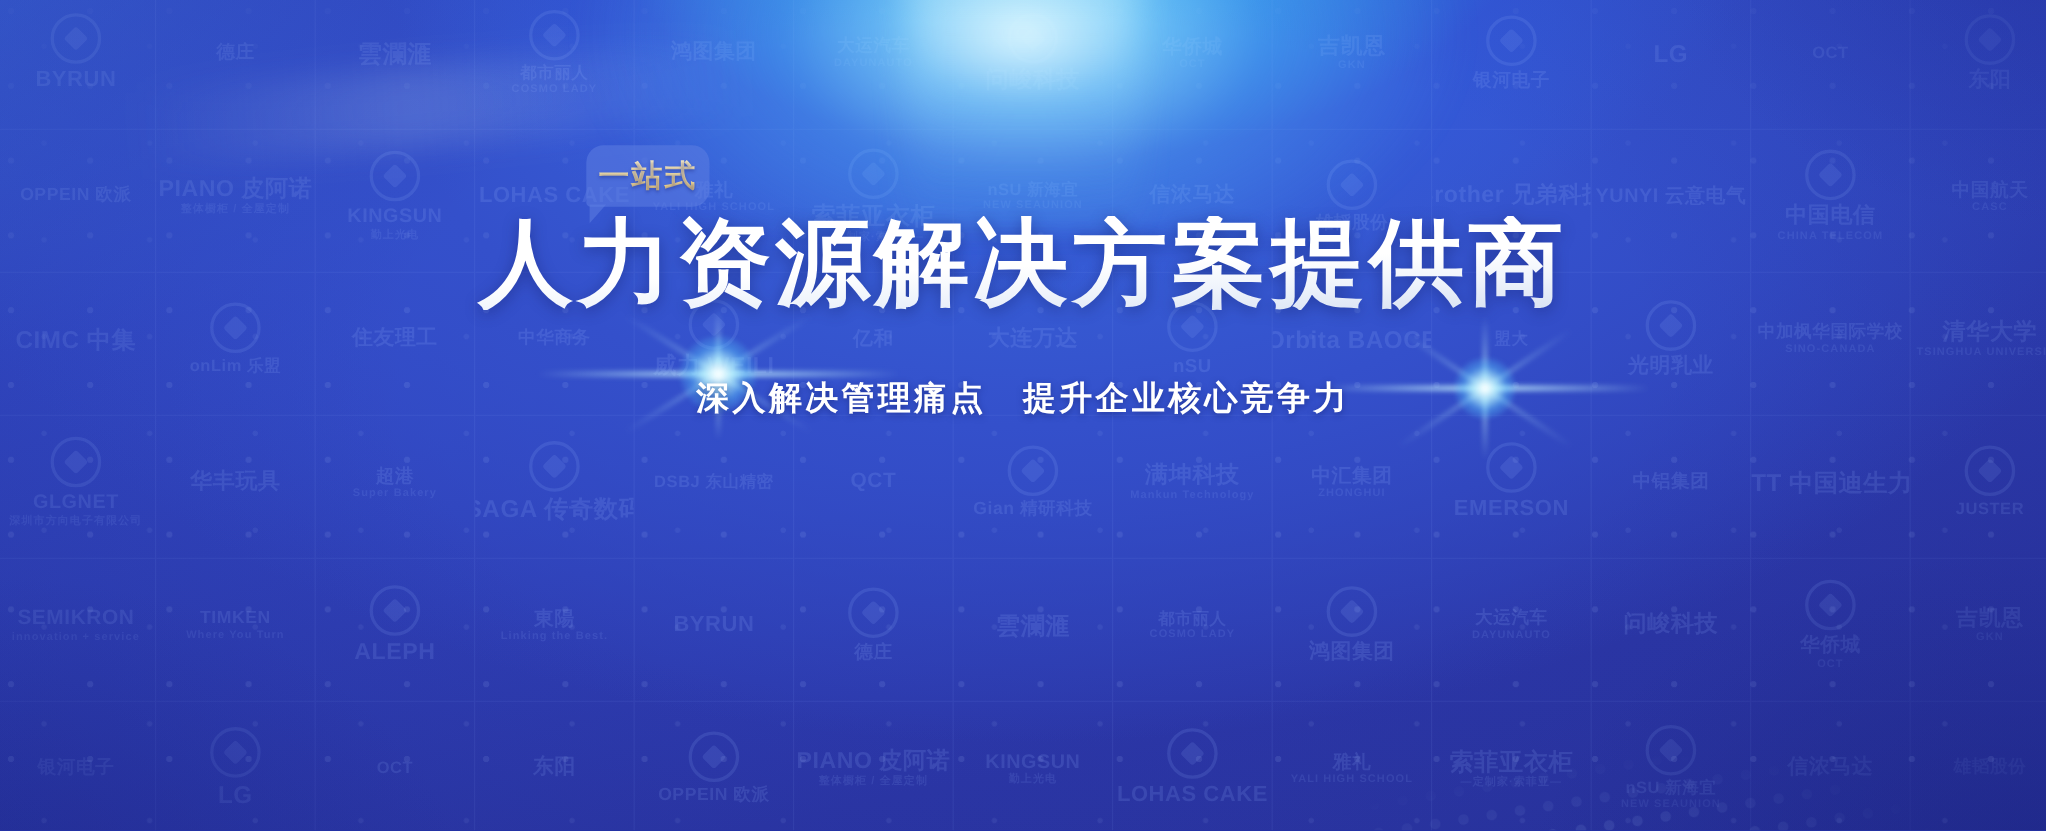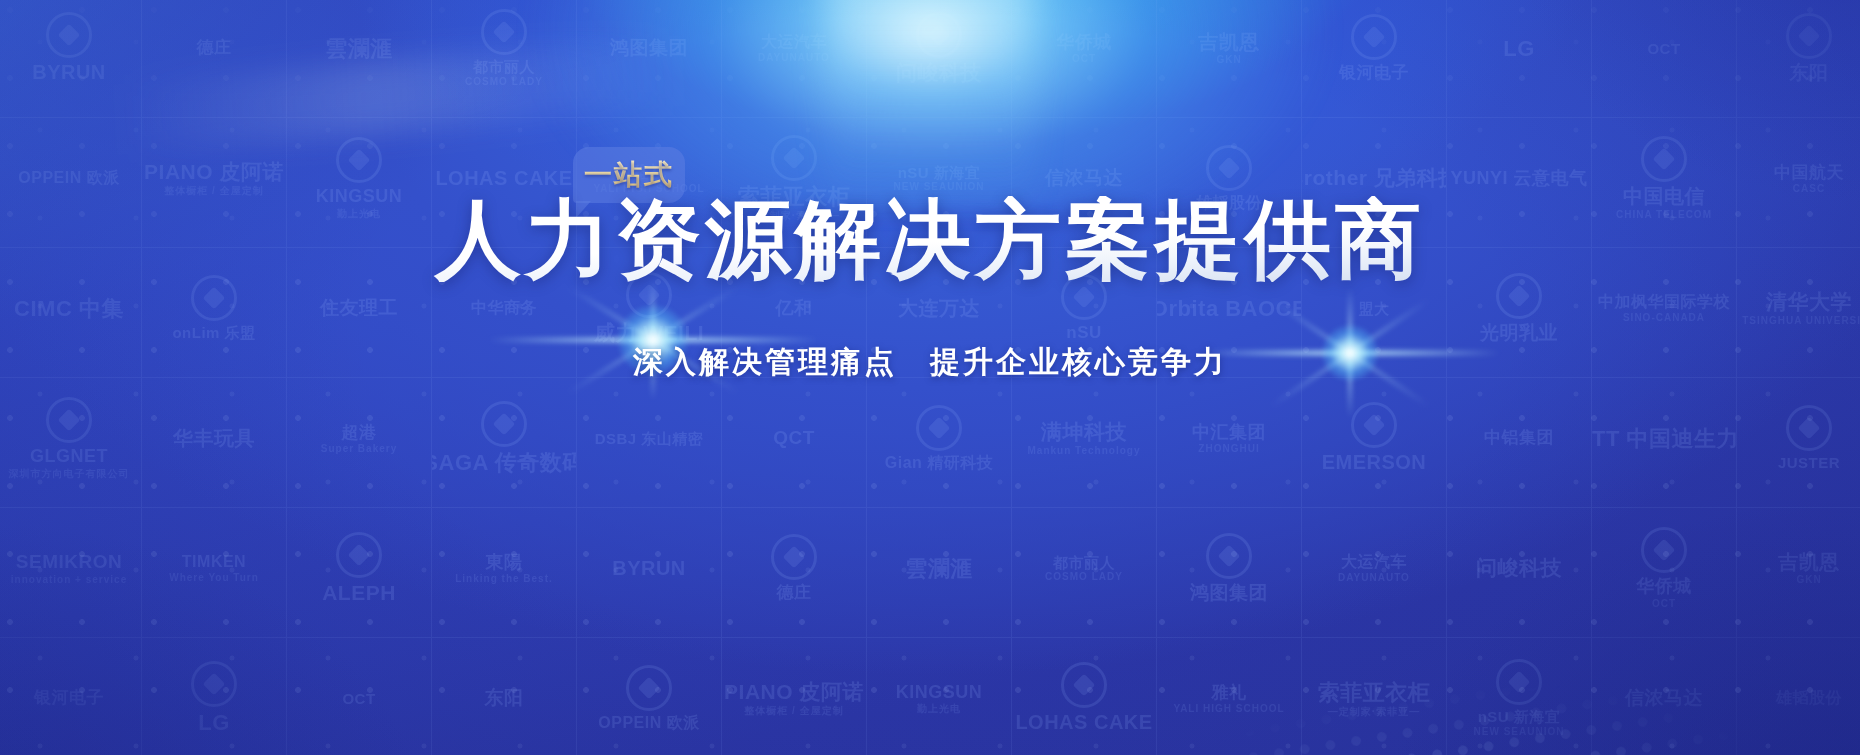--- a/index.html
+++ b/index.html
@@ -173,25 +173,25 @@
 
   
   .hero{
     position:absolute;
     left:0; right:0; top:0;
     height:100%;
   }
 
   .badge{
     position:absolute;
-    left:533px; top:147px;
+    left:533px; top:132px;
     width:112px; height:56px;
     background:rgba(93,126,226,.55);
     border-radius:16px 16px 16px 4px;
-    display:flex; align-items:center; justify-content:center;margin-left:40px;
+    display:flex; align-items:center; justify-content:center;
   }
   .badge::after{
     content:"";
     position:absolute;
     left:3px; bottom:-15px;
     width:0; height:0;
     border-left:15px solid rgba(93,126,226,.55);
     border-bottom:17px solid transparent;
   }
   .badge-text{

